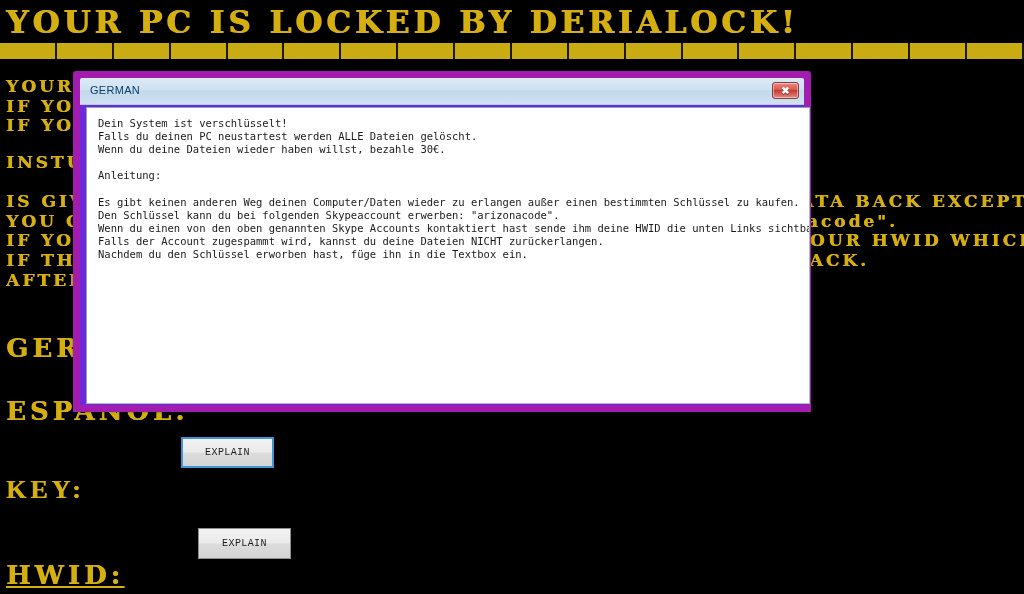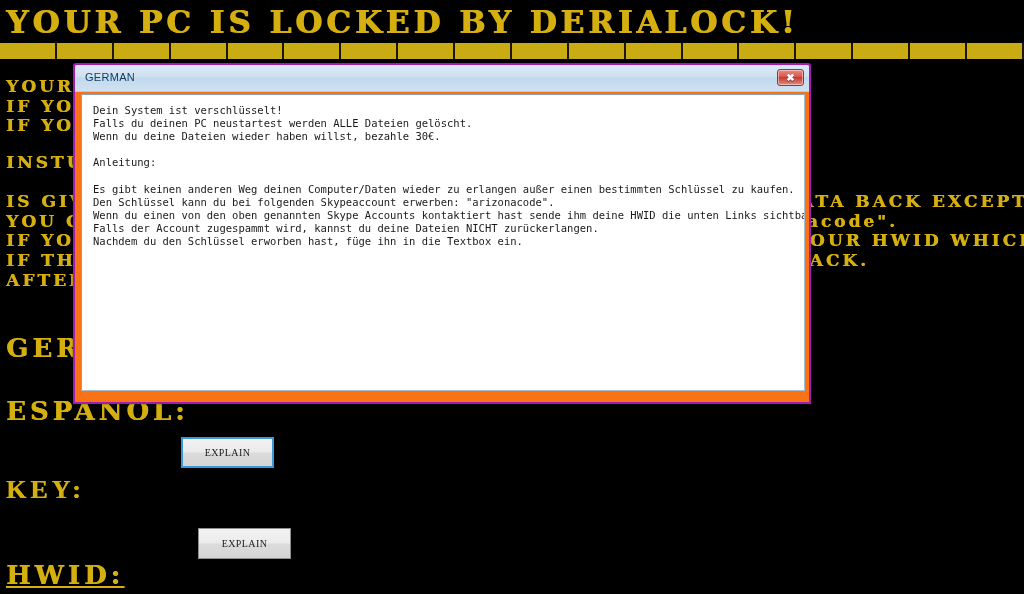--- a/index.html
+++ b/index.html
@@ -67,21 +67,21 @@
   }
   .lock-line.big {
     font-size: 26px;
     letter-spacing: 4px;
     line-height: 30px;
   }
 
   
   .explain-btn {
     position: absolute;
-    font-family: Liberation Serif, serif;
+    font-family: Liberation Mono, monospace;
     font-size: 10px;
     color: #1b1b1b;
     background: linear-gradient(to bottom, #f2f2f2 0%, #ebebeb 48%, #dcdcdc 52%, #d4d4d4 100%);
     display: flex;
     align-items: center;
     justify-content: center;
     box-sizing: border-box;
     letter-spacing: 0.4px;
   }
   #explain-button-1 {
@@ -96,25 +96,25 @@
     top: 528px;
     width: 93px;
     height: 31px;
     border: 1px solid #8e8f8f;
   }
 
   
   #german-dialog {
     position: absolute;
     left: 73px;
-    top: 63px;
+    top: 71px;
     width: 738px;
     height: 341px;
-    background: #f97316;
-    border: 2px solid #a21caf;
+    background: #6d28d9;
+    border: 7px solid #a21caf;
     border-radius: 3px 3px 0 0;
     box-sizing: border-box;
     box-shadow: 0 0 2px rgba(0,0,0,0.55);
   }
   .dialog-titlebar {
     position: relative;
     height: 26px;
     background: linear-gradient(to bottom, #dceaf7 0%, #cfe0f0 45%, #c2d8ec 50%, #cfe2f3 100%);
     border-bottom: 1px solid #b5cde2;
     border-radius: 2px 2px 0 0;

